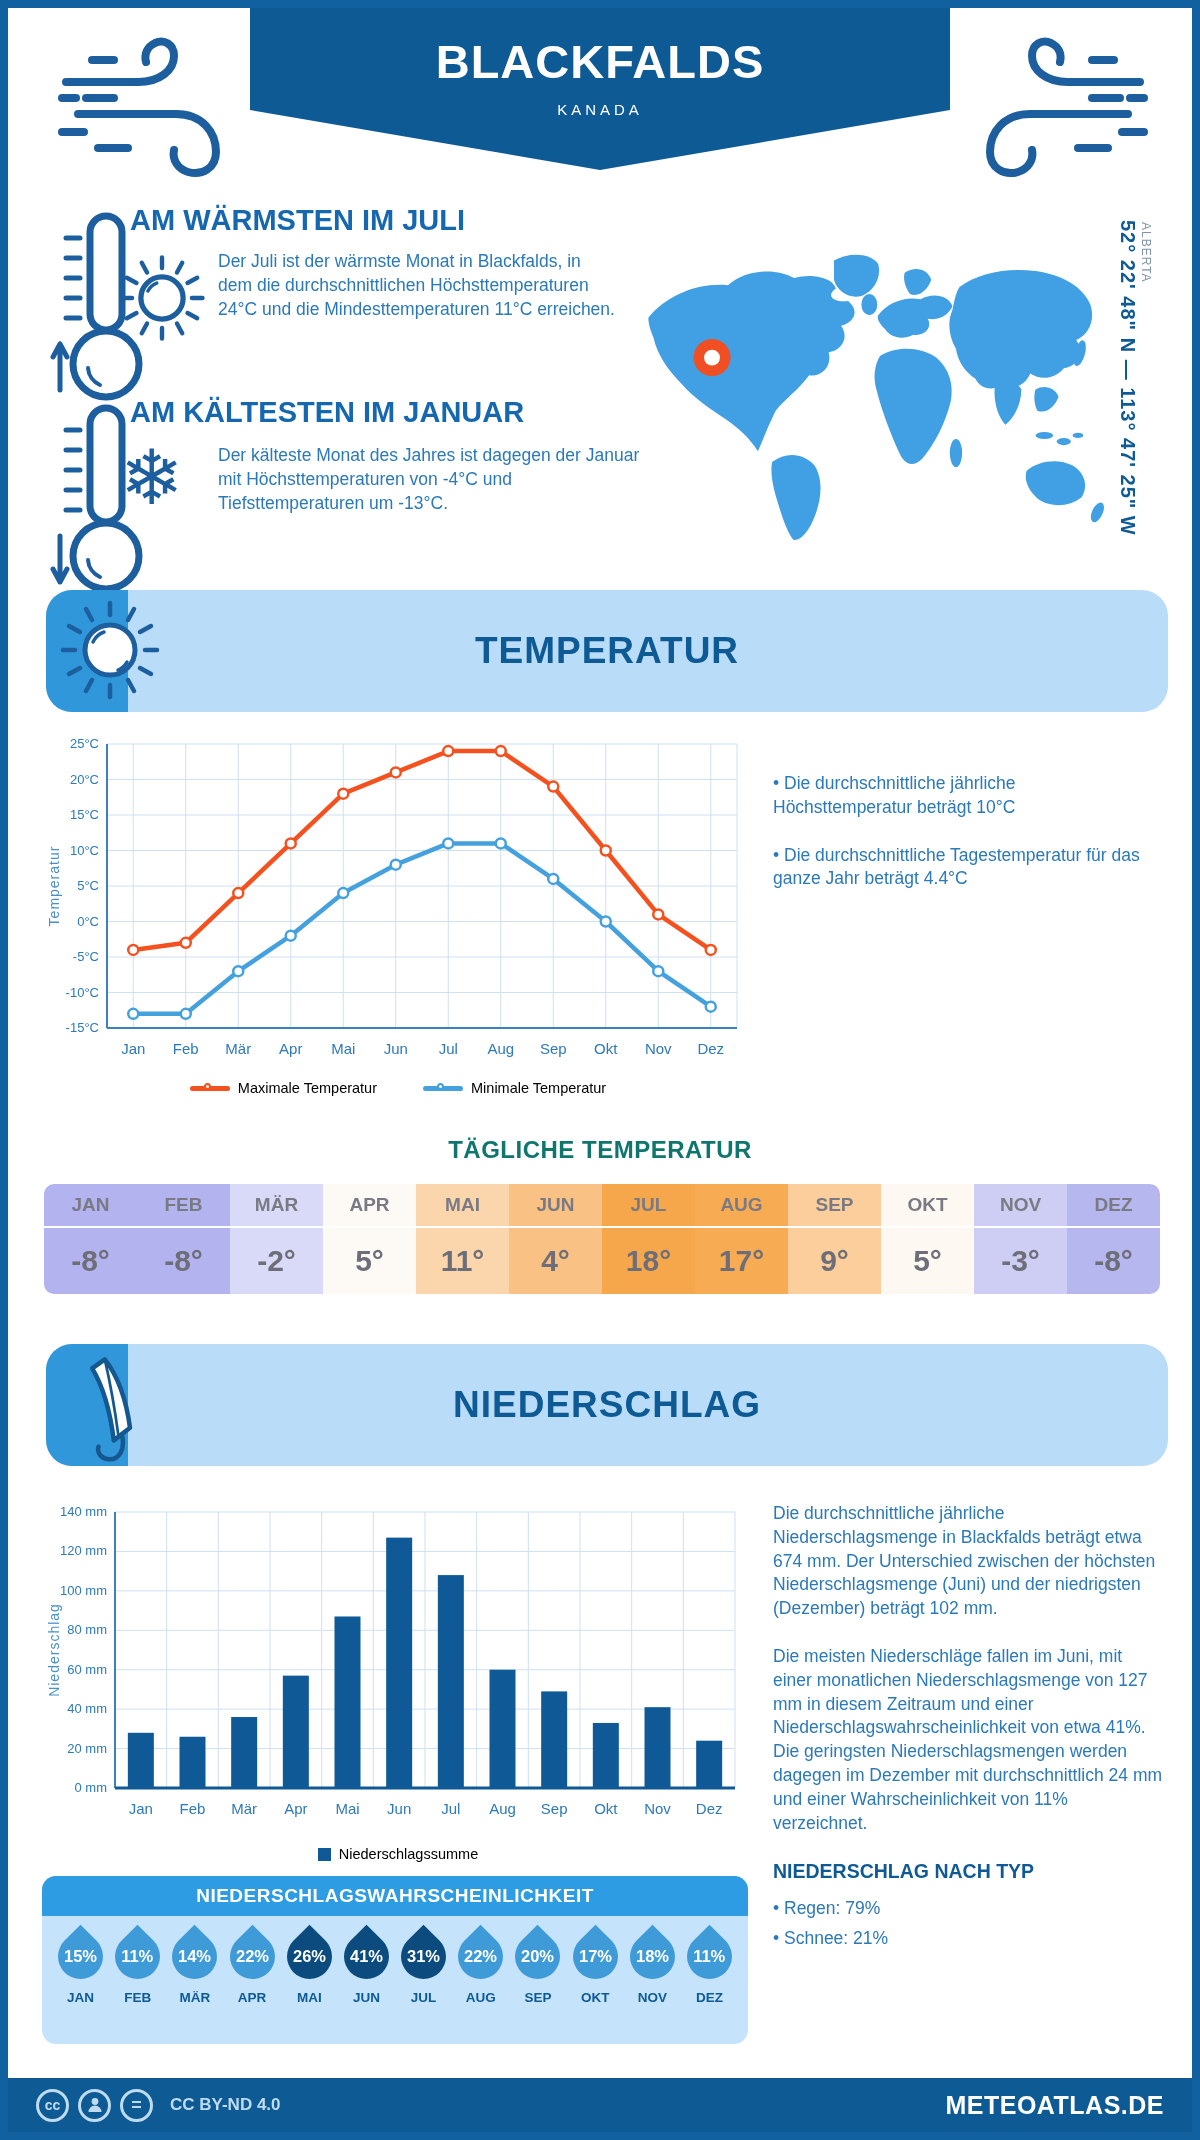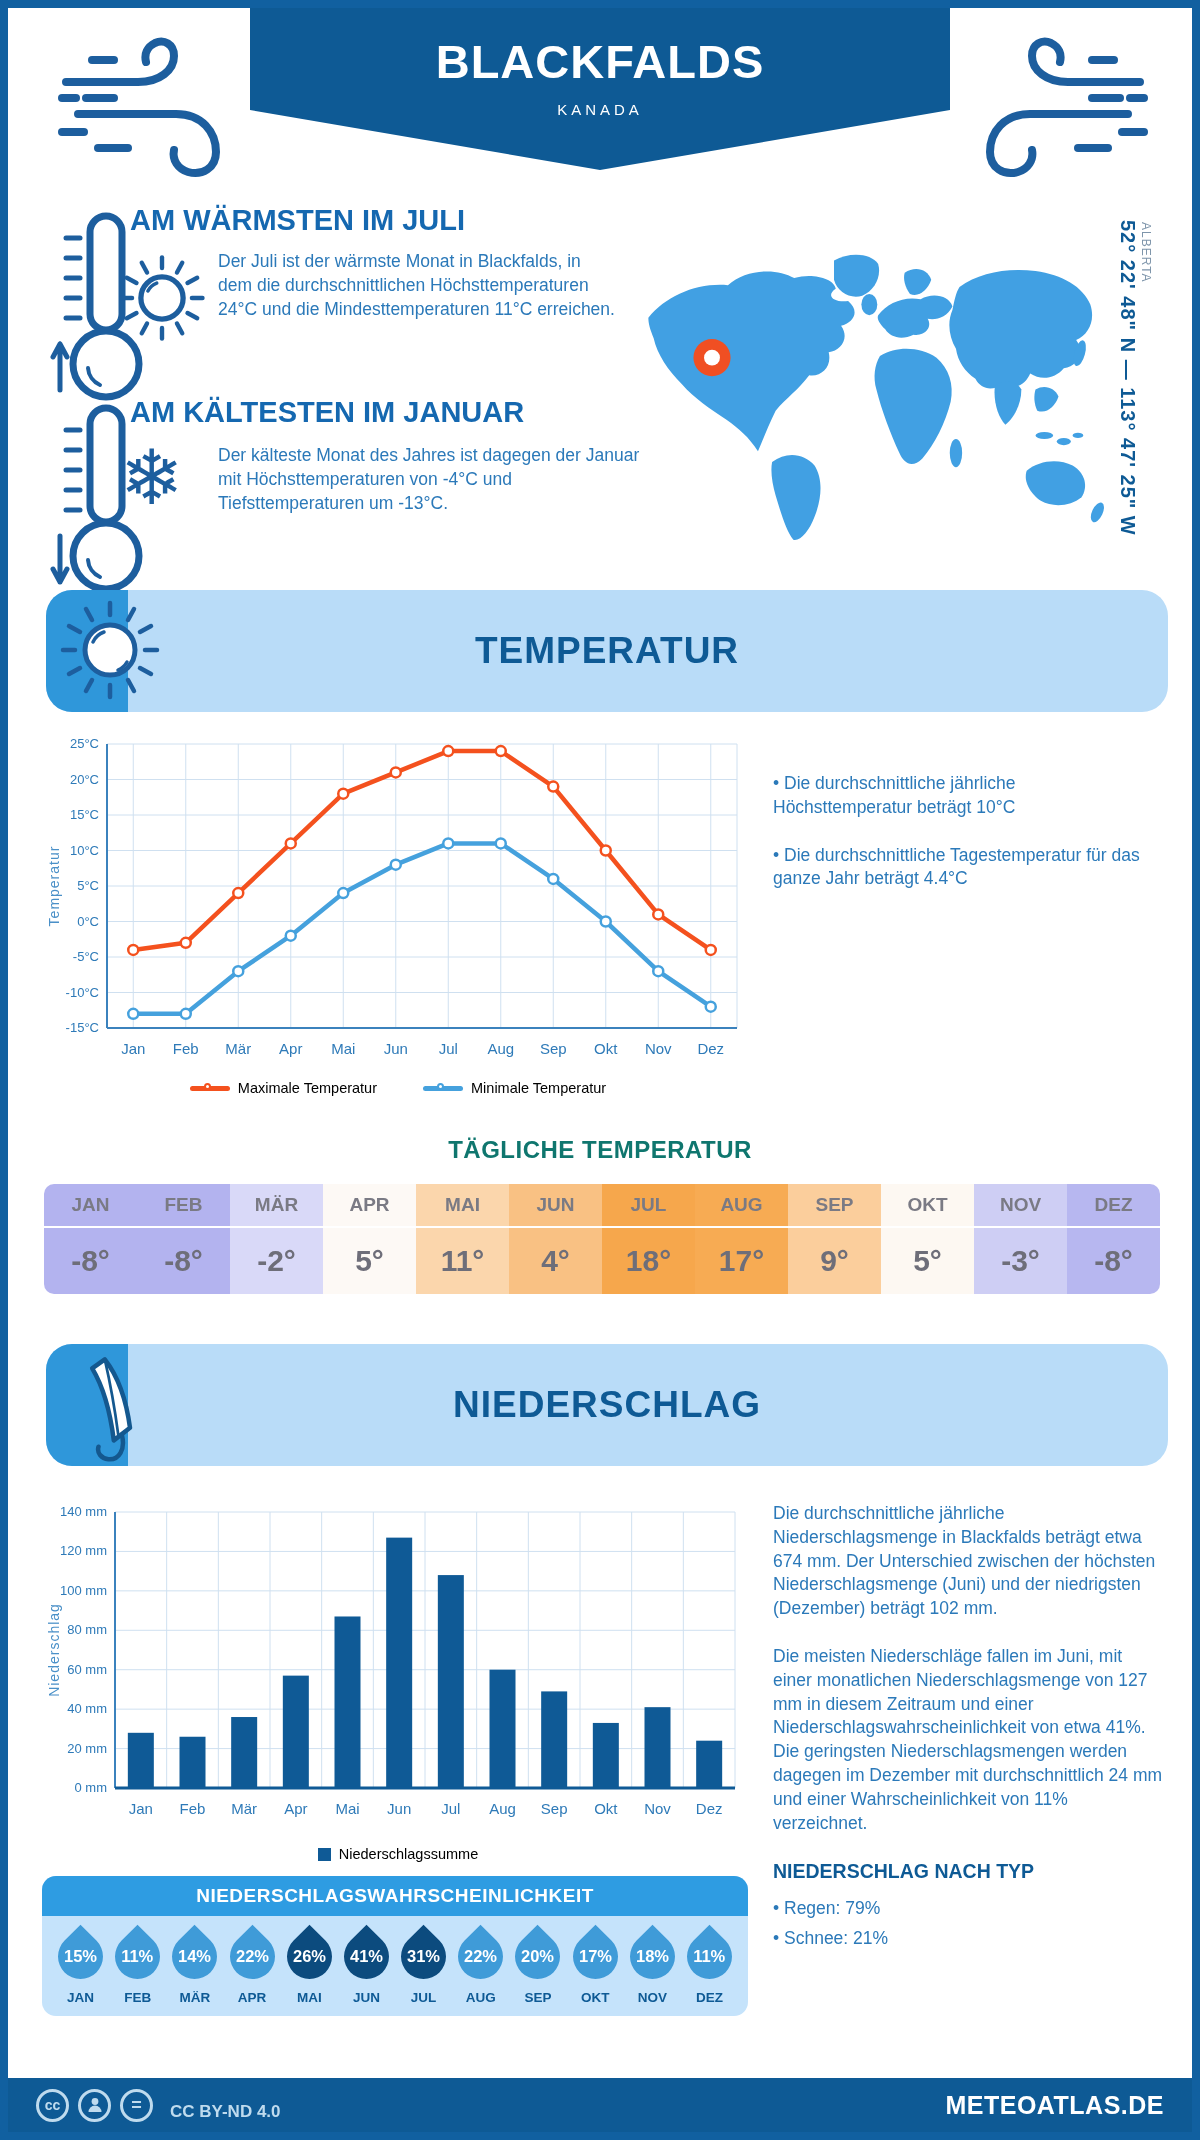--- a/index.html
+++ b/index.html
@@ -59,35 +59,35 @@
   #daily-tiles{left:36px;top:1176px;width:1116px;height:110px;display:flex;}
   .tile{flex:1;display:flex;flex-direction:column;}
   .tile:first-child{border-radius:10px 0 0 10px;}
   .tile:last-child{border-radius:0 10px 10px 0;}
   .tile-label{height:44px;display:flex;align-items:center;justify-content:center;
     font-size:19px;font-weight:bold;color:#7a7a84;border-bottom:2px solid #ffffff;}
   .tile-value{flex:1;display:flex;align-items:center;justify-content:center;
     font-size:30px;font-weight:bold;color:#6e6e79;}
 
   
-  #prob-panel{left:34px;top:1868px;width:706px;height:140px;background:#c5e3fb;border-radius:14px;}
+  #prob-panel{left:34px;top:1868px;width:706px;height:168px;background:#c5e3fb;border-radius:14px;}
   #prob-header{height:40px;background:#2e9ce2;border-radius:14px 14px 0 0;display:flex;
     align-items:center;justify-content:center;color:#fff;font-size:19px;font-weight:bold;letter-spacing:0.5px;}
   #drops{display:flex;padding:6px 10px 0 10px;}
   .drop-col{flex:1;display:flex;flex-direction:column;align-items:center;}
   .drop{width:45px;height:45px;background:#3f9bd8;border-radius:0 50% 50% 50%;
     transform:rotate(45deg);margin-top:12px;display:flex;align-items:center;justify-content:center;}
   .drop.dark{background:#0c4b7e;}
   .drop span{transform:rotate(-45deg);color:#fff;font-weight:bold;font-size:16.5px;}
   .drop-month{margin-top:11px;font-size:13.5px;font-weight:bold;color:#0e5a95;}
 
   
   #footer{left:0;bottom:0;width:100%;height:54px;background:#0e5a95;display:flex;
     align-items:center;justify-content:space-between;padding:0 28px;}
-  #footer-left{display:flex;align-items:flex-end;gap:9px;}
+  #footer-left{display:flex;align-items:center;gap:9px;}
   .cc-circle{width:33px;height:33px;border:3px solid #bfdbee;border-radius:50%;color:#bfdbee;
     display:flex;align-items:center;justify-content:center;font-weight:bold;font-size:14px;}
   #license-label{color:#bfdbee;font-weight:bold;font-size:17px;margin-left:8px;}
   #site-label{color:#ffffff;font-weight:bold;font-size:25px;letter-spacing:0.5px;}
 </style>
 </head>
 <body>
 
 <div id="page">
 

